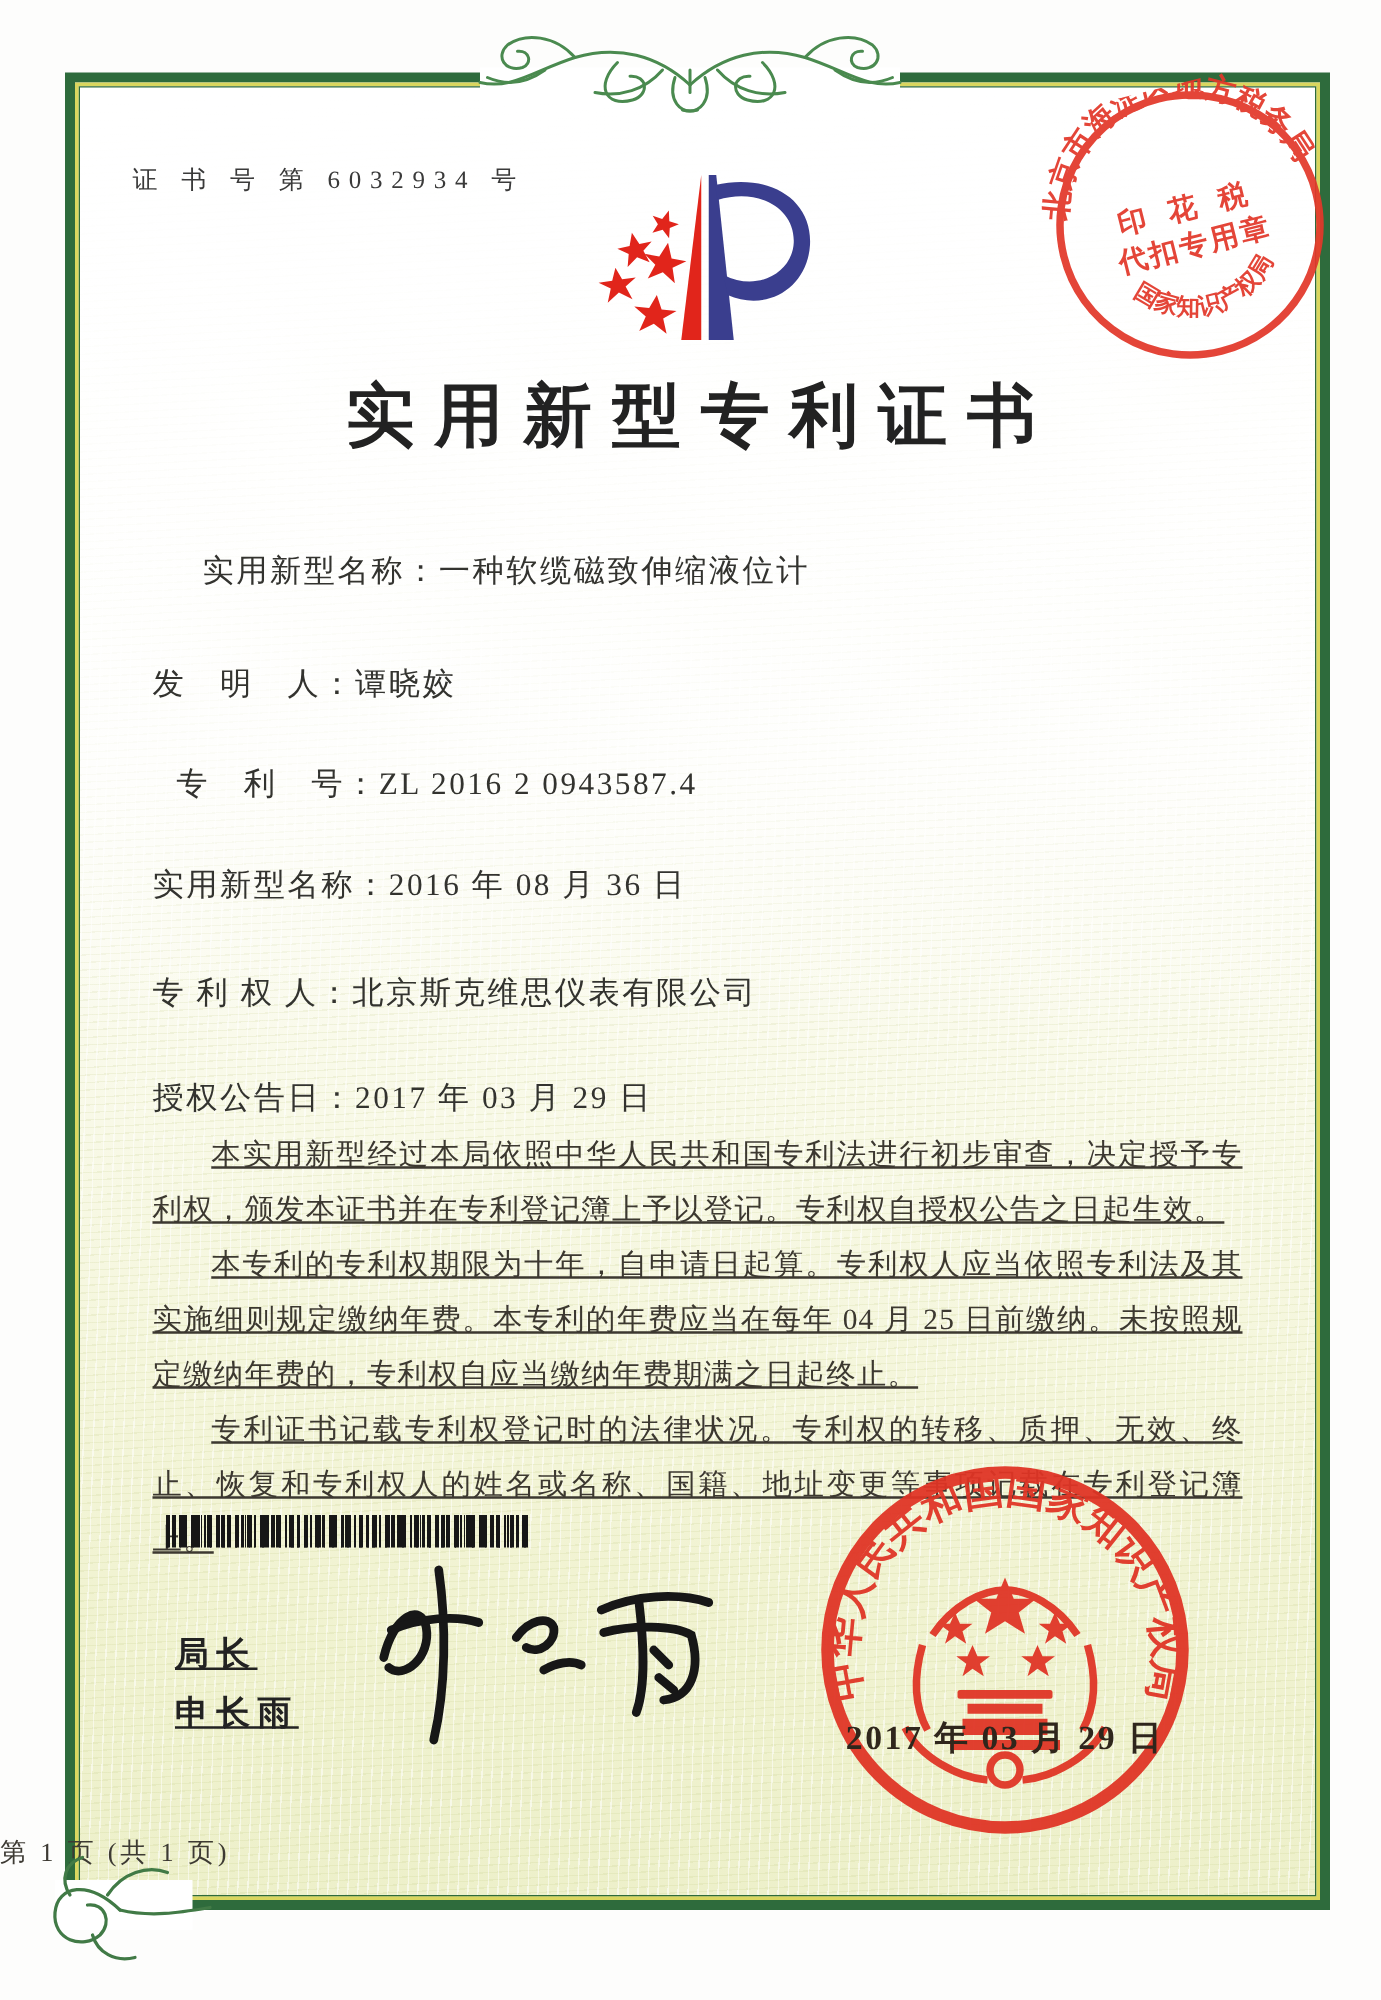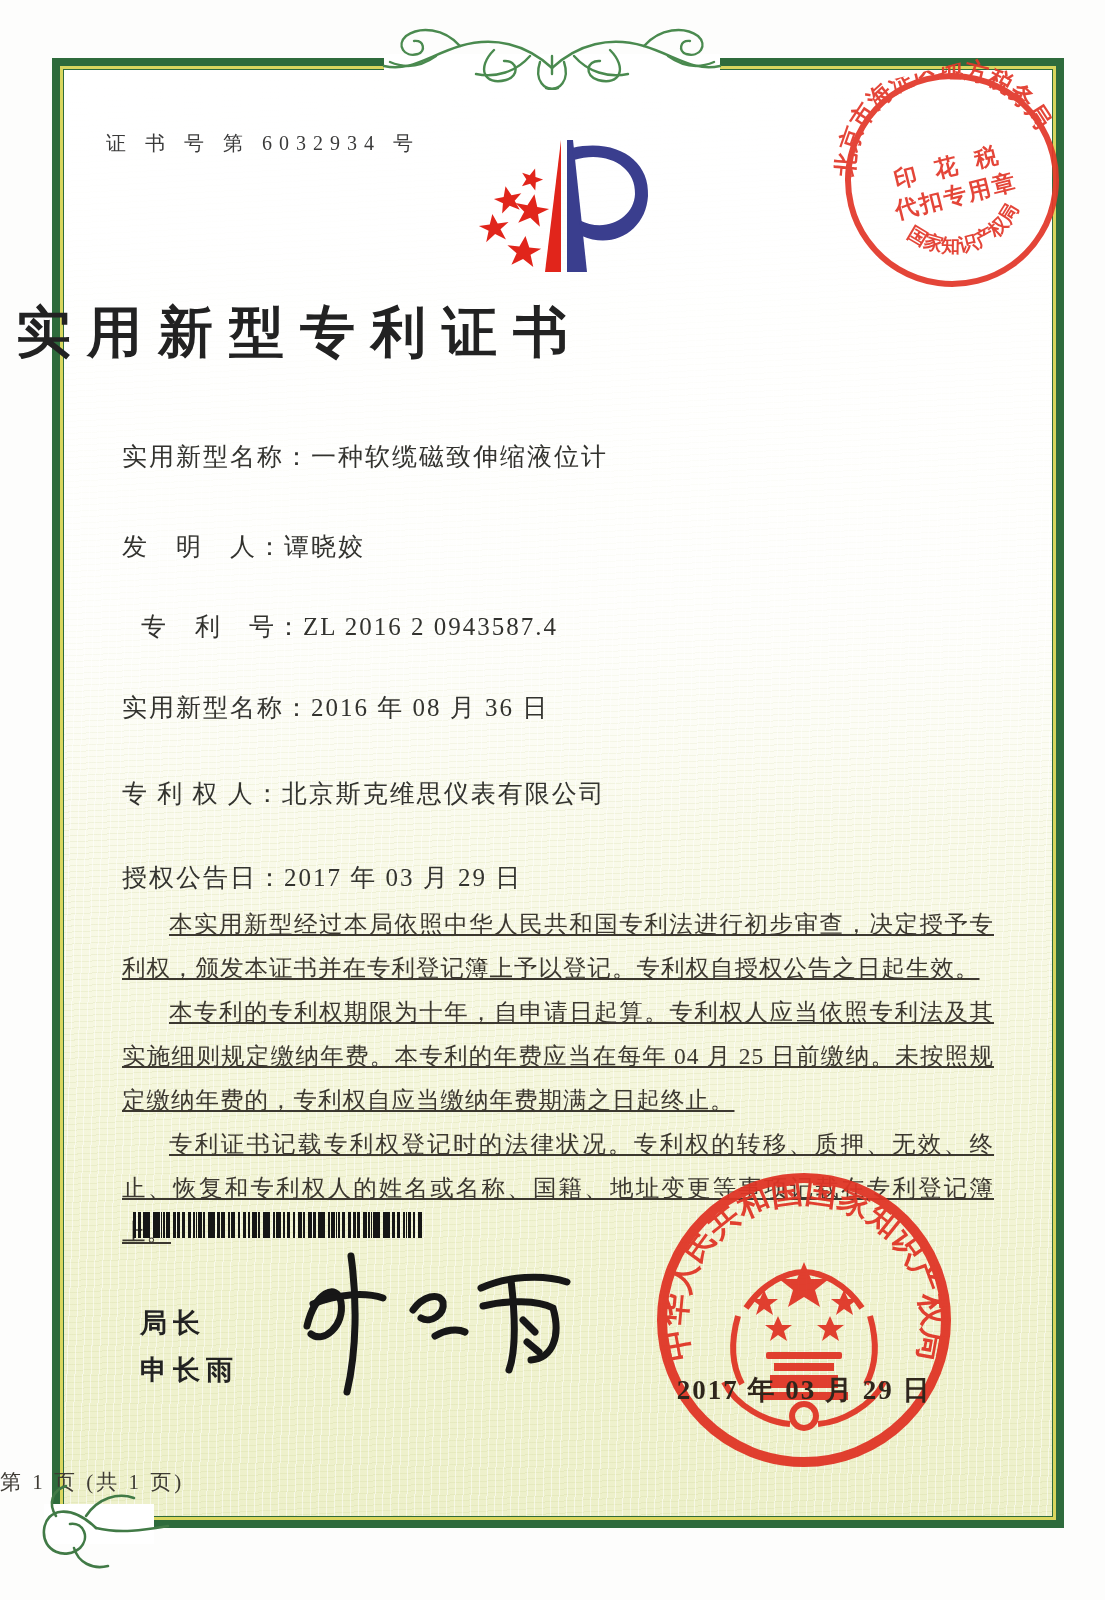--- a/index.html
+++ b/index.html
@@ -24,43 +24,43 @@
   
   .watermark{position:absolute;left:90px;top:728px;width:930px;z-index:1;text-align:center;
     font-family:"Liberation Sans","DejaVu Sans",sans-serif;font-weight:700;
     font-size:182px;letter-spacing:22px;line-height:1;color:rgba(255,255,255,.05);
     -webkit-text-stroke:4px #d7d7d5;text-stroke:4px #d7d7d5;white-space:nowrap;}
 
   
   .cert-no{position:absolute;left:106px;top:130px;z-index:2;font-size:20px;letter-spacing:7px;color:#3a3a3a;}
   .logo{position:absolute;left:448px;top:108px;z-index:2;}
   .tax-stamp{position:absolute;left:840px;top:68px;z-index:4;transform:rotate(-14deg);opacity:.93;}
-  .title{position:absolute;left:0;top:296px;width:100%;z-index:2;text-align:left;
+  .title{position:absolute;left:0;top:296px;width:100%;z-index:2;text-align:center;
          font-size:55px;font-weight:700;letter-spacing:16px;text-indent:16px;color:#222;}
 
   
   .fields{position:absolute;left:122px;top:440px;width:880px;z-index:2;font-size:25px;color:#33332f;}
   .field{position:absolute;left:0;white-space:nowrap;letter-spacing:2px;}
-  .f0{top:0px;} .f1{top:90px;} .f2{top:170px;margin-left:19px;} .f3{top:251px;} .f4{top:337px;} .f5{top:421px;}
+  .f0{top:0px;margin-left:40px;} .f1{top:90px;} .f2{top:170px;margin-left:19px;} .f3{top:251px;} .f4{top:337px;} .f5{top:421px;}
 
   
   .body-text{position:absolute;left:122px;top:902px;width:872px;z-index:2;
     font-size:23.5px;line-height:44px;letter-spacing:1px;color:#3c3830;text-align:justify;text-decoration:underline;}
   .body-text p{margin:0;text-indent:2em;}
 
   
   .barcode{position:absolute;left:133px;top:1212px;width:290px;height:26px;z-index:2;
     background:
       repeating-linear-gradient(90deg,#161616 0 2px,rgba(0,0,0,0) 2px 5px),
       repeating-linear-gradient(90deg,#161616 0 1px,rgba(0,0,0,0) 1px 7px),
       repeating-linear-gradient(90deg,#161616 0 3px,rgba(0,0,0,0) 3px 11px);}
 
   
   .official{position:absolute;left:140px;z-index:2;font-family:"Liberation Sans","DejaVu Sans",sans-serif;
-    font-weight:700;font-size:27px;color:#222;letter-spacing:6px;}
+    font-weight:700;font-size:27px;color:#222;letter-spacing:6px;text-decoration:underline;}
   .official.title-row{top:1305px;}
   .official.name-row{top:1352px;}
   .signature{position:absolute;left:285px;top:1244px;z-index:2;}
 
   
   .seal{position:absolute;left:650px;top:1166px;z-index:4;opacity:.94;}
   .seal-date{position:absolute;left:650px;top:1372px;width:308px;z-index:5;text-align:center;
     font-size:27px;letter-spacing:2px;color:#2f261c;font-weight:700;}
 
   

